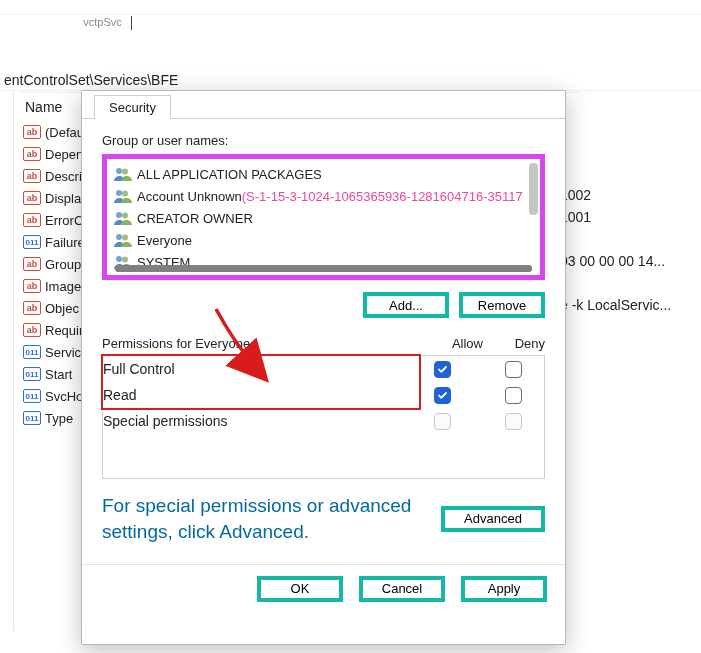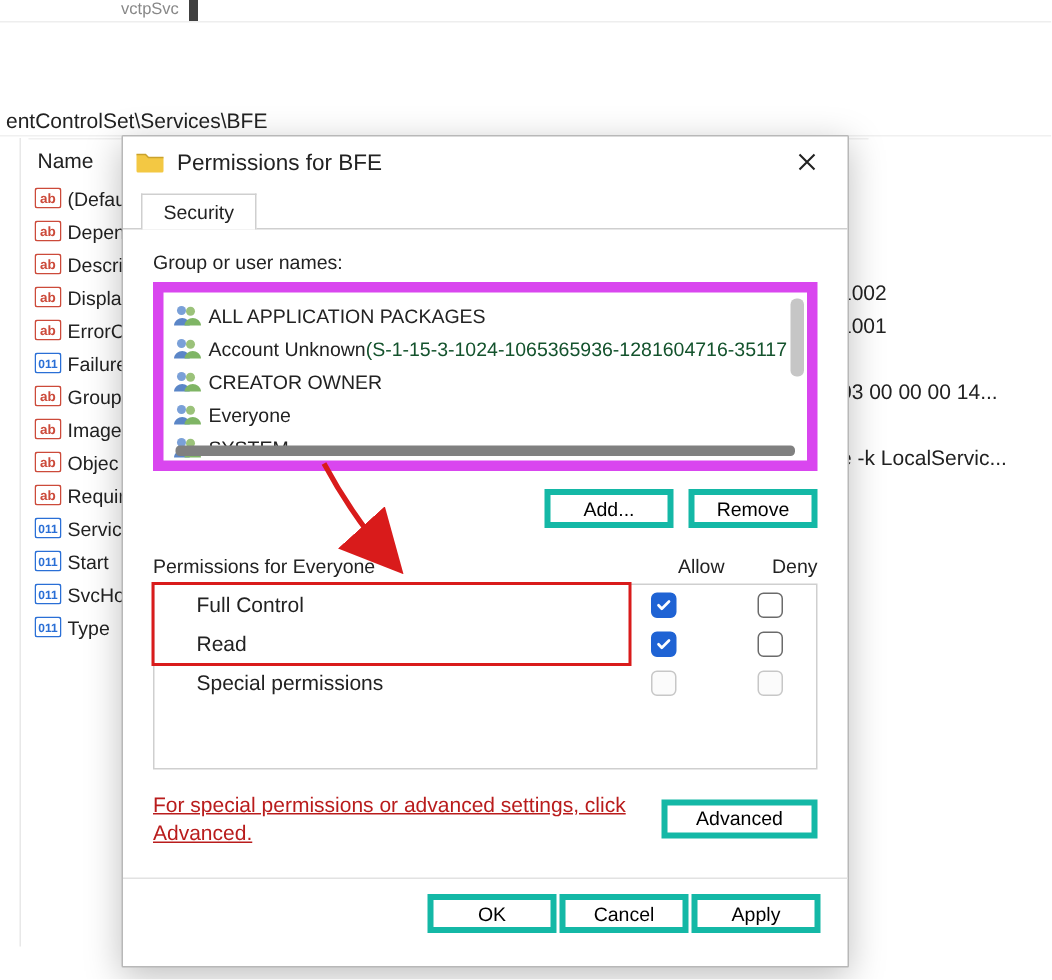--- a/index.html
+++ b/index.html
@@ -22,62 +22,62 @@
   
   .dialog { position: absolute; left: 81px; top: 90px; width: 485px; height: 555px; background: #fff; border: 1px solid #b8b8b8; box-shadow: 0 6px 24px rgba(0,0,0,.25); border-radius: 1px; z-index: 10; }
   .dlg-title { display: flex; align-items: center; height: 34px; padding: 0 6px 0 8px; }
   .dlg-title .folder { width: 20px; height: 16px; margin-right: 8px; }
   .dlg-title .txt { font-size: 15px; flex: 1; }
   .dlg-title .close { width: 42px; height: 28px; display: flex; align-items: center; justify-content: center; cursor: pointer; }
   .tab-strip { height: 28px; border-bottom: 1px solid #cfcfcf; padding-left: 12px; display: flex; align-items: flex-end; }
   .tab { border: 1px solid #cfcfcf; border-bottom: none; background: #fff; padding: 4px 14px; font-size: 13px; position: relative; top: 1px; }
   .dlg-content { padding: 14px 20px 0 20px; }
   .lbl { font-size: 13px; margin-bottom: 6px; }
-  .groups-box { height: 126px; border: 7px solid #d946ef; overflow: hidden; position: relative; background: #fff; }
+  .groups-box { height: 126px; border: 5px solid #d946ef; overflow: hidden; position: relative; background: #fff; }
   .groups-list { position: absolute; inset: 0; padding: 4px 6px; }
   .grp { display: flex; align-items: center; height: 22px; white-space: nowrap; }
   .grp .gic { width: 20px; height: 16px; margin-right: 4px; }
   .grp .gtxt { font-size: 13px; }
-  .grp .gsid { color: #14532d; }
+  .grp .gsid { color: #ec4899; }
   .groups-scroll { position: absolute; right: 2px; top: 4px; width: 9px; height: 52px; background: #c6c6c6; border-radius: 4px; }
   .groups-hscroll { position: absolute; left: 8px; right: 8px; bottom: 3px; height: 7px; background: #808080; border-radius: 3px; }
 
   .btn-row { display: flex; justify-content: flex-end; gap: 10px; margin-top: 12px; }
   .btn { min-width: 86px; height: 26px; background: #fff; border: 4px solid #14b8a6; font-size: 13px; cursor: pointer; padding: 0 14px; }
 
   .perm-head { display: flex; margin-top: 18px; font-size: 13px; }
   .perm-head .ph-label { flex: 1; }
   .perm-head .ph-allow { width: 80px; text-align: right; }
   .perm-head .ph-deny { width: 62px; text-align: right; }
 
   .perm-box { border: 1px solid #cfcfcf; margin-top: 4px; height: 124px; position: relative; }
   .perm-row { display: flex; align-items: center; height: 26px; }
-  .perm-row .pn { flex: 1; padding-left: 28px; font-size: 14px; }
+  .perm-row .pn { flex: 1; padding-left: 0; font-size: 14px; }
   .perm-row .cb { width: 80px; display: flex; justify-content: center; }
   .perm-row .cbd { width: 62px; display: flex; justify-content: center; }
   .cbox { width: 17px; height: 17px; border: 1px solid #6b6b6b; border-radius: 4px; display: inline-flex; align-items: center; justify-content: center; background: #fff; cursor: pointer; }
   .cbox.on { background: #1f63d4; border-color: #1f63d4; }
   .cbox.dis { border-color: #c7c7c7; background: #fbfbfb; cursor: default; }
   .cbox svg { display:block; }
 
   .highlight-red { position: absolute; left: -2px; top: -2px; width: 320px; height: 56px; border: 2px solid #d91b1b; pointer-events: none; }
 
   .perm-footer { display: flex; align-items: center; margin-top: 14px; gap: 10px; }
-  .perm-footer .txt { flex: 1; font-size: 14px; color: #b91c1c; line-height: 1.35; text-decoration: underline; }
+  .perm-footer .txt { flex: 1; font-size: 19px; color: #0369a1; line-height: 1.35; }
   .btn-wide { min-width: 104px; text-align: center; }
 
-  .dlg-btns { border-top: 1px solid #e2e2e2; margin-top: 20px; height: 48px; display: flex; align-items: center; justify-content: flex-end; gap: 2px; padding-right: 18px; }
+  .dlg-btns { border-top: 1px solid #e2e2e2; margin-top: 20px; height: 48px; display: flex; align-items: center; justify-content: flex-end; gap: 16px; padding-right: 18px; }
 
   
   .arrow-ann { position: absolute; left: 210px; top: 305px; width: 70px; height: 80px; z-index: 20; pointer-events: none; }
 
   
   .topstrip { position: absolute; left: 0; top: 0; width: 701px; height: 46px; }
   .topstrip .line { position: absolute; left: 0; top: 14px; right: 0; height: 1px; background: #eee; }
-  .topstrip .tab-gh { position: absolute; left: 74px; top: 0; height: 14px; width: 58px; font-size: 11px; text-align: center; color: #888; border-right: 6px solid #404040; }
+  .topstrip .tab-gh { position: absolute; left: 74px; top: 16px; height: 14px; width: 58px; font-size: 11px; text-align: center; color: #888; border-right: 1px solid #404040; }
 </style>
 </head>
 <body>
 
 <div class="viewport">
 
   <div class="topstrip">
     <div class="line"></div>
     <div class="tab-gh">vctpSvc</div>
   </div>
@@ -221,34 +221,20 @@
         <div class="rval">1002</div>
         <div class="rval">1001</div>
         <div class="rval"></div>
         <div class="rval">03 00 00 00 14...</div>
         <div class="rval"></div>
         <div class="rval">e -k LocalServic...</div>
       </div>
   </div>
 
   <div class="dialog">
-    <div class="dlg-title">
-      <span class="folder">
-        <svg viewBox="0 0 20 16">
-            <path d="M1 3h6l2 2h10v9a1 1 0 0 1-1 1H2a1 1 0 0 1-1-1V3z" fill="#f3c843"></path>
-            <path d="M1 3h6l2 2h10" fill="none" stroke="#caa22c"></path>
-          </svg>
-      </span>
-      <span class="txt">Permissions for BFE</span>
-      <span class="close">
-        <svg width="14" height="14" viewBox="0 0 14 14">
-            <path d="M2 2l10 10M12 2L2 12" stroke="#222" stroke-width="1.4" fill="none"></path>
-          </svg>
-      </span>
-    </div>
     <div class="tab-strip">
       <div class="tab">Security</div>
     </div>
     <div class="dlg-content">
       <div class="lbl">Group or user names:</div>
       <div class="groups-box">
         <div class="groups-list" id="groups-list">
             <div class="grp">
               <span class="gic"><svg width="20" height="16" viewBox="0 0 20 16">
                   <circle cx="6" cy="5" r="3" fill="#7aa0d8"></circle>

